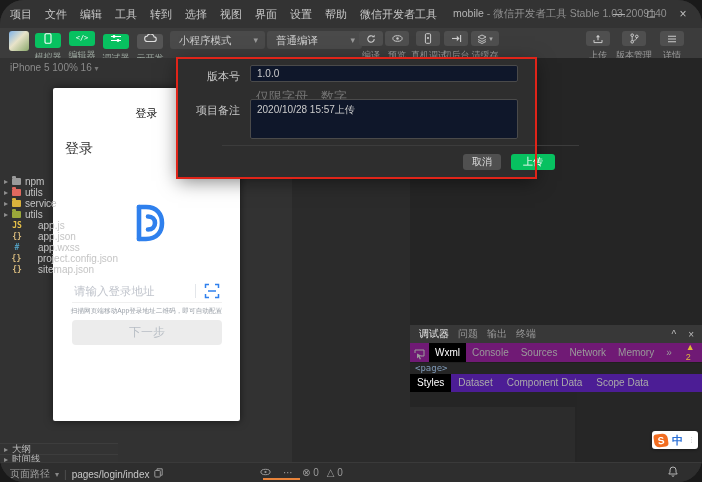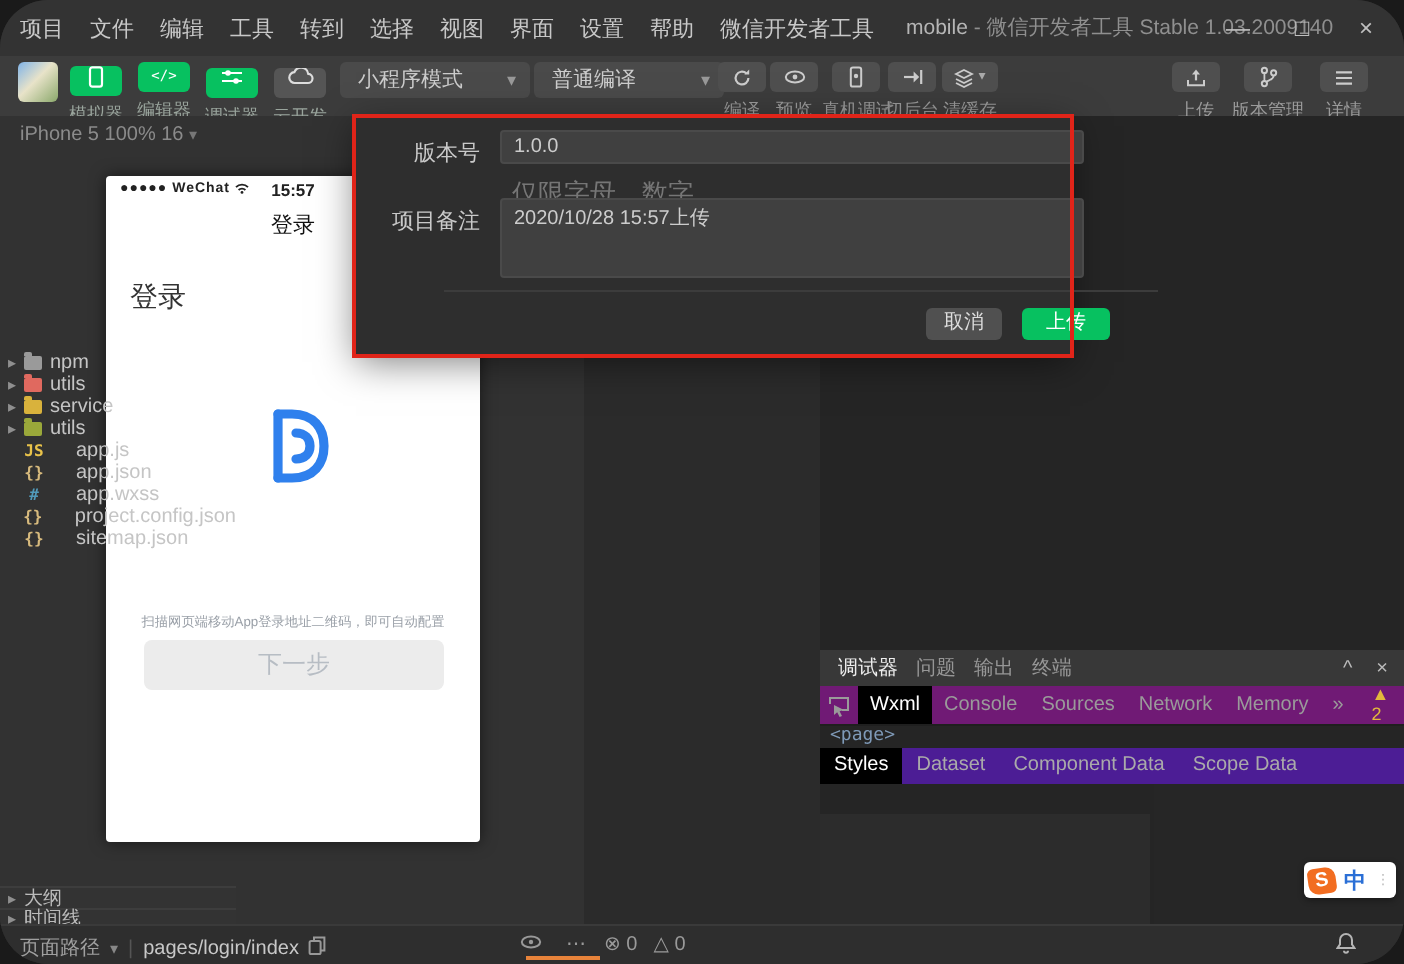--- a/index.html
+++ b/index.html
@@ -95,21 +95,21 @@
   .filterrow input::placeholder{color:#777;}
   .cls{position:absolute;right:4px;top:2px;color:#e8e8e8;font-size:8.5px;font-weight:bold;
        font-family:"DejaVu Sans Mono",monospace;}
   .stylecol-l{position:absolute;left:0;top:349px;width:165px;height:55px;background:#2c2c2c;}
   .stylecol-r{position:absolute;left:167px;top:334px;width:125px;height:70px;background:#262626;}
 
   
   .dialog{left:178px;top:59px;width:357px;height:118px;background:#2e2e2e;z-index:10;
           box-shadow:0 4px 18px rgba(0,0,0,.5);}
   .dlbl{position:absolute;width:62px;text-align:right;color:#c9c9c9;font-size:11px;}
-  .dinput{position:absolute;left:72px;width:292px;background:#404040;border:1px solid #4a4a4a;border-radius:2px;
+  .dinput{position:absolute;left:72px;width:268px;background:#0f172a;border:1px solid #4a4a4a;border-radius:2px;
           color:#ccc;font-size:10px;font-family:inherit;outline:none;padding:0 6px;box-sizing:border-box;}
   textarea.dinput{resize:none;padding-top:4px;line-height:12px;}
   .dhint{position:absolute;left:78px;top:29px;color:#767676;font-size:13px;}
   .dfoot{position:absolute;left:0;bottom:0;width:100%;height:31px;border-top:1px solid #3c3c3c;margin-left:44px;}
   .dbtn{position:absolute;top:8px;height:16px;border-radius:3px;font-size:10px;line-height:16px;text-align:center;}
   .dbtn.cancel{right:78px;width:38px;background:#505050;color:#ddd;}
   .dbtn.upload{right:24px;width:44px;background:var(--accent-green);color:#fff;}
   .redbox{left:176px;top:57px;width:357px;height:118px;border:2px solid var(--annotation-red);z-index:11;
           pointer-events:none;}
 
@@ -283,40 +283,42 @@
     <div class="actlbl">详情</div>
   </div>
 
   <div class="abs simpanel"></div>
   <div class="abs devbar">
     <span>iPhone 5 100% 16</span>
     <span style="font-size:8px;color:#777">▾</span>
   </div>
 
   <div class="abs phone">
-    <div class="pstatus">
-      <span class="carrier">
-        <span>●●●●● WeChat</span>
-        <svg width="8" height="6" viewBox="0 0 8 6" style="vertical-align:-1px">
-            <path d="M1 2.6a4.2 4.2 0 0 1 6 0M2.3 4a2.4 2.4 0 0 1 3.4 0" fill="none" stroke="#222" stroke-width="0.9"></path>
-            <circle cx="4" cy="5.2" r="0.7" fill="#222"></circle>
-          </svg>
-      </span>
-      <span class="ptime">15:57</span>
-    </div>
     <div class="pnav">登录</div>
     <div class="phead">登录</div>
     <div class="plogo">
       <svg width="40" height="42" viewBox="0 0 40 42">
           <g fill="none" stroke="var(--logo-blue)" stroke-width="4.6" stroke-linecap="round">
             <path d="M12 5v32"></path>
             <path d="M12 5h7c11 0 16 7.2 16 16s-5 16-16 16h-7"></path>
             <path d="M21 14.5c4.5 0 7 2.9 7 6.5s-2.5 6.5-7 6.5"></path>
           </g>
         </svg>
+    </div>
+    <div class="pinput">
+      <span class="ph">请输入登录地址</span>
+      <span class="vline"></span>
+      <span class="pscan">
+        <svg width="16" height="16" viewBox="0 0 16 16">
+            <g fill="none" stroke="var(--logo-blue)" stroke-width="1.5">
+              <path d="M1.5 5V1.5H5M11 1.5h3.5V5M14.5 11v3.5H11M5 14.5H1.5V11"></path>
+              <path d="M4 8h8" stroke-width="1.7"></path>
+            </g>
+          </svg>
+      </span>
     </div>
     <div class="phint">扫描网页端移动App登录地址二维码，即可自动配置</div>
     <div class="pnext">下一步</div>
   </div>
 
   <div class="abs explorer"></div>
 
   <div class="abs trow" style="top:176px">
     <span class="tarrow">▸</span>
     <span class="fold" style="color:var(--folder-npm)"></span>

